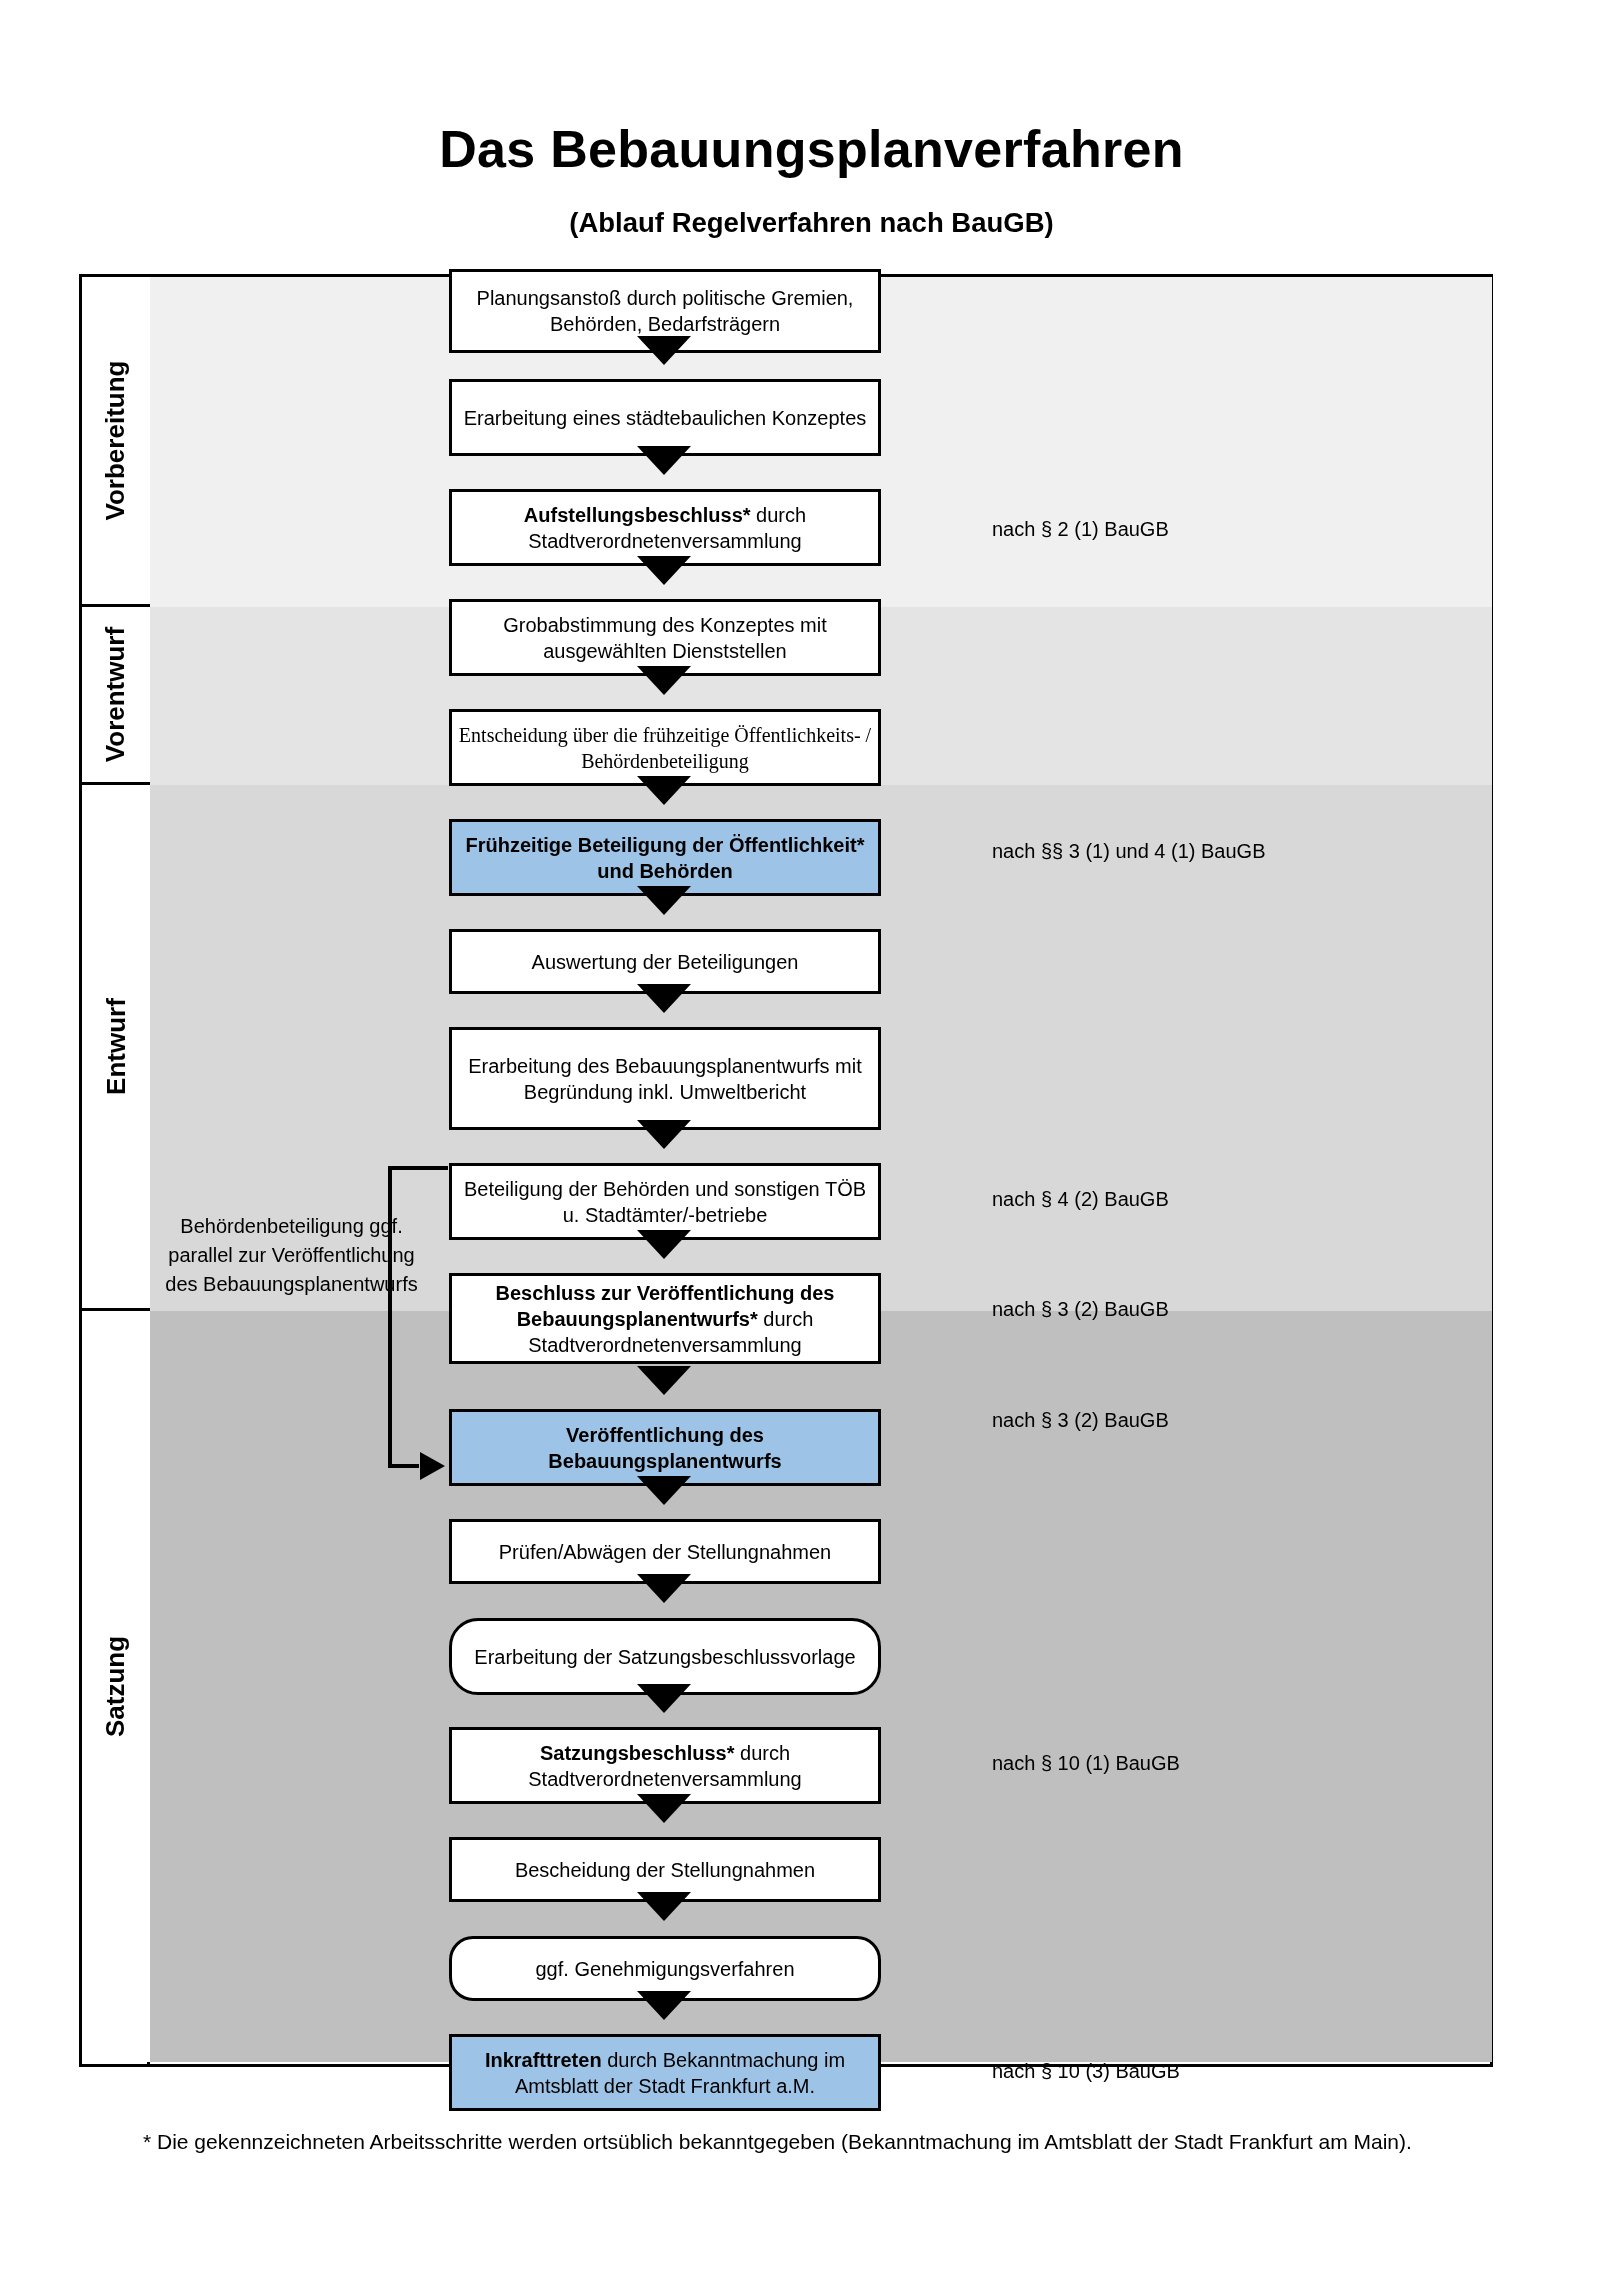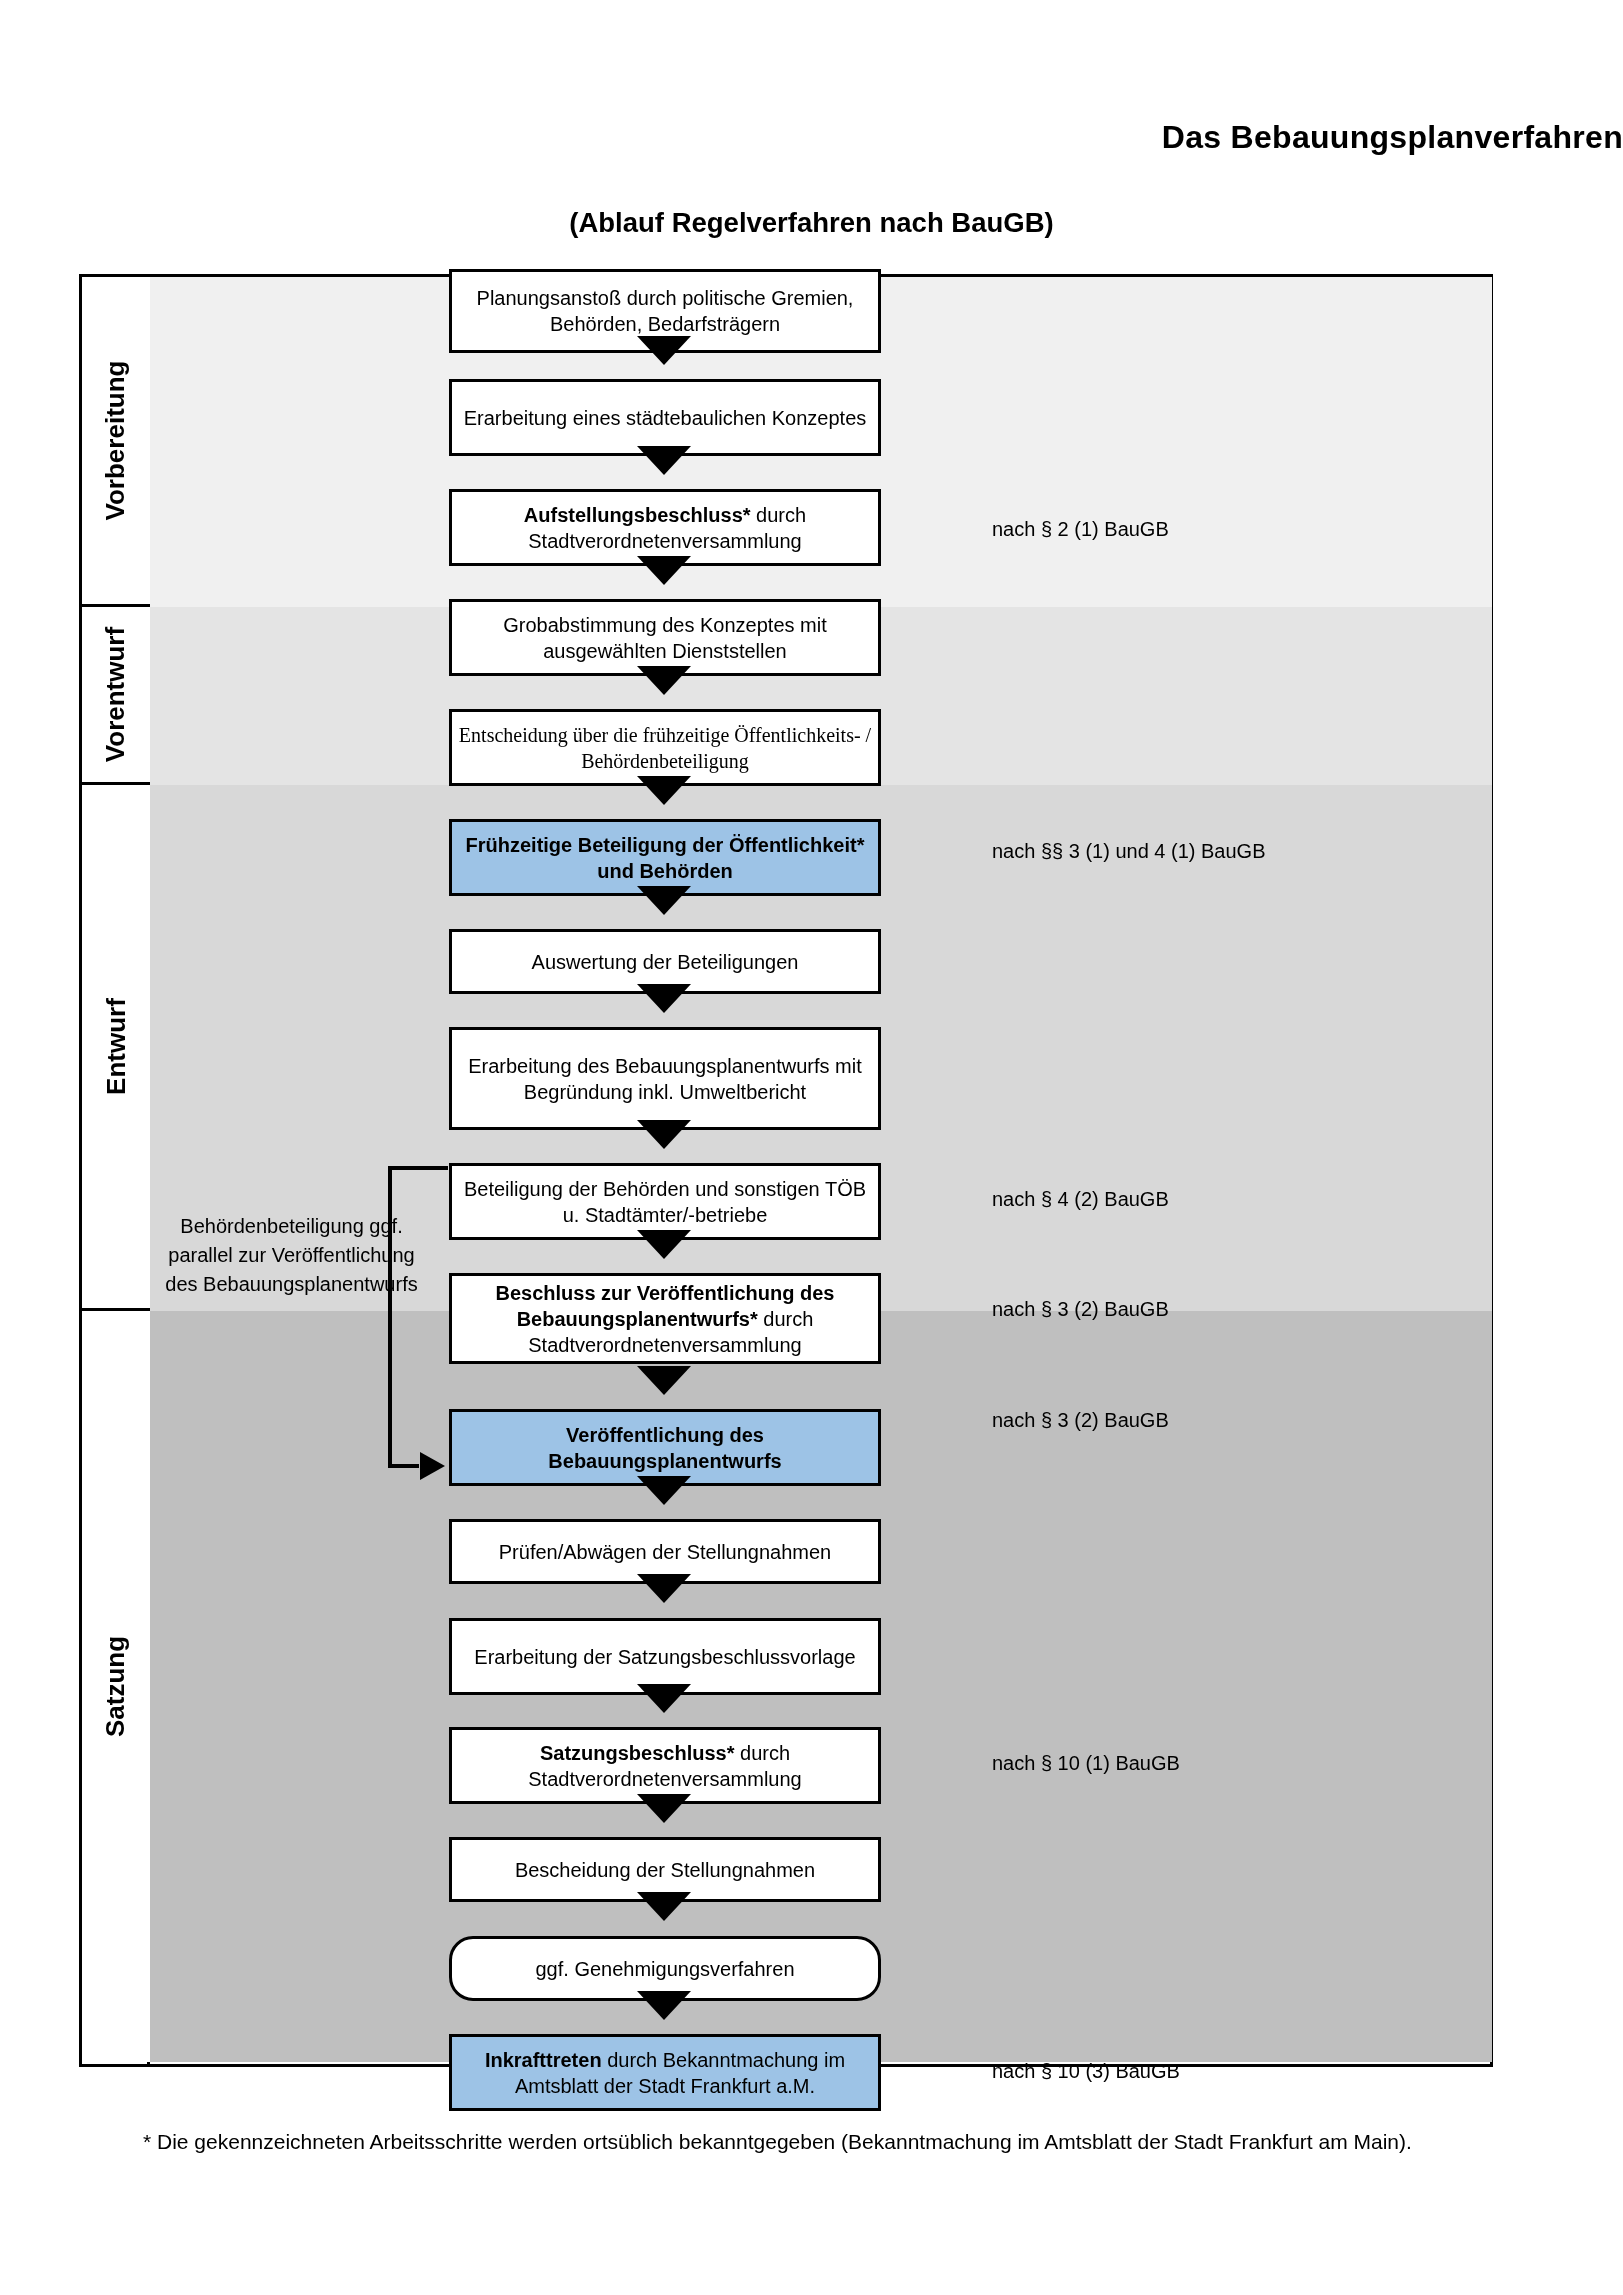--- a/index.html
+++ b/index.html
@@ -17,22 +17,22 @@
     width: 1623px;
     height: 2295px;
     background: #ffffff;
   }
 
   
   .title {
     position: absolute;
     left: 0; top: 119px;
     width: 1623px;
-    text-align: right;
-    font-size: 32px;
+    text-align: center;
+    font-size: 52px;
     font-weight: bold;
     color: #000;
     letter-spacing: 0.3px;
   }
   .subtitle {
     position: absolute;
     left: 0; top: 207px;
     width: 1623px;
     text-align: center;
     font-size: 27.5px;
@@ -232,21 +232,21 @@
         </div>
         <div class="chev" style="left: 555px; top: 1089px;"></div>
         <div class="box blue" style="left: 367px; top: 1132px; height: 77px;">
           <span><b>Veröffentlichung des Bebauungsplanentwurfs</b></span>
         </div>
         <div class="chev" style="left: 555px; top: 1199px;"></div>
         <div class="box" style="left: 367px; top: 1242px; height: 65px;">
           <span>Prüfen/Abwägen der Stellungnahmen</span>
         </div>
         <div class="chev" style="left: 555px; top: 1297px;"></div>
-        <div class="box" style="left: 367px; top: 1341px; height: 77px;">
+        <div class="box" style="left: 367px; top: 1341px; height: 77px; border-radius: 29px;">
           <span>Erarbeitung der Satzungsbeschlussvorlage</span>
         </div>
         <div class="chev" style="left: 555px; top: 1407px;"></div>
         <div class="box" style="left: 367px; top: 1450px; height: 77px;">
           <span><b>Satzungsbeschluss*</b> durch Stadtverordnetenversammlung</span>
         </div>
         <div class="chev" style="left: 555px; top: 1517px;"></div>
         <div class="box" style="left: 367px; top: 1560px; height: 65px;">
           <span>Bescheidung der Stellungnahmen</span>
         </div>

